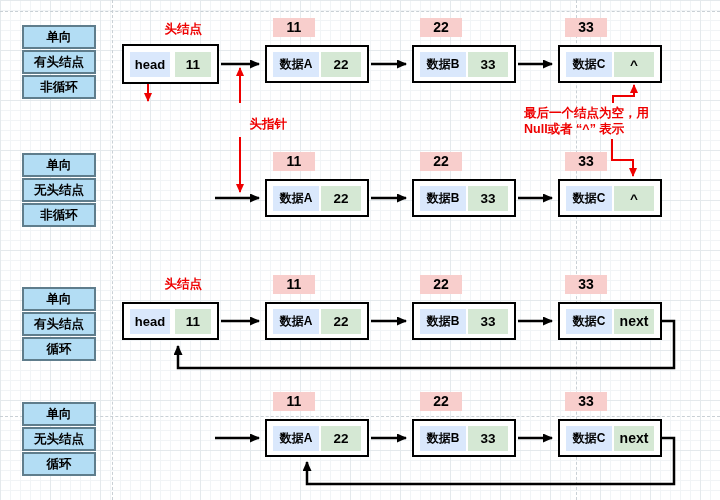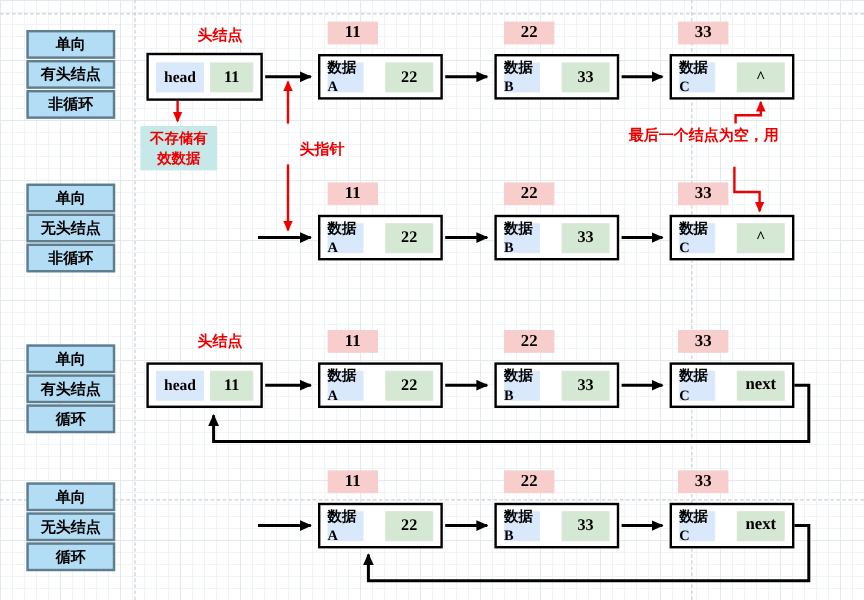--- a/index.html
+++ b/index.html
@@ -4,34 +4,34 @@
 <style>
   html,body{margin:0;padding:0;}
   .canvas{
     position:relative;width:720px;height:500px;overflow:hidden;background:#ffffff;
     background-image:
       linear-gradient(to right,#e4e9ec 1px,transparent 1px),
       linear-gradient(to bottom,#e4e9ec 1px,transparent 1px),
       linear-gradient(to right,#f1f4f6 1px,transparent 1px),
       linear-gradient(to bottom,#f1f4f6 1px,transparent 1px);
     background-size:50px 50px,50px 50px,10px 10px,10px 10px;
-    font-family:Liberation Serif, serif;
+    font-family:Liberation Sans, sans-serif;
   }
   .vdash{position:absolute;top:0;bottom:0;width:0;border-left:1px dashed #c9d0d5;}
   .hdash{position:absolute;left:0;right:0;height:0;border-top:1px dashed #c9d0d5;}
   .side-box{
     position:absolute;width:70px;height:20px;background:#b3ddf4;border:2px solid #5f7d8c;
     font-size:12.5px;font-weight:bold;color:#000;text-align:center;line-height:20px;
   }
   .node{
     position:absolute;background:#fff;border:2.5px solid #000;
     display:flex;align-items:center;justify-content:space-between;padding:0 6px;box-sizing:border-box;
   }
   .cell{display:flex;align-items:center;justify-content:center;height:25px;font-weight:bold;color:#000;}
-  .cell.data{background:#dae8fc;width:30px;font-size:12px;}
+  .cell.data{background:#dae8fc;width:46px;font-size:12px;}
   .cell.next{background:#d5e8d4;width:40px;font-size:13.5px;}
   .head-node .cell.data{width:40px;font-size:13px;}
   .head-node .cell.next{width:36px;}
   .addr{
     position:absolute;width:42px;height:19px;background:#f8cecc;color:#000;
     font-size:14px;font-weight:bold;text-align:center;line-height:19px;
   }
   .red-caption{position:absolute;color:#ee0000;font-weight:bold;font-size:12.5px;text-align:right;}
   .note-box{
     position:absolute;left:117px;top:105px;width:64px;height:37px;background:#c7e8e8;
@@ -71,29 +71,26 @@
   </div>
   <div class="node" style="left:412px;top:45px;width:104px;height:38px">
     <span class="cell data">数据B</span>
     <span class="cell next">33</span>
   </div>
   <div class="node" style="left:558px;top:45px;width:104px;height:38px">
     <span class="cell data">数据C</span>
     <span class="cell next">^</span>
   </div>
 
-  <div class="note-box">
-    <div>不存储有</div>
-    <div>效数据</div>
-  </div>
 
   <div class="red-caption" style="left:231px;top:116px;width:56px">头指针</div>
 
   <div class="null-note">
     <div>最后一个结点为空，用</div>
+    <div>Null或者 “^” 表示</div>
   </div>
 
   <div class="side-box" style="left:22px;top:153px">单向</div>
   <div class="side-box" style="left:22px;top:178px">无头结点</div>
   <div class="side-box" style="left:22px;top:203px">非循环</div>
 
   <div class="addr" style="left:273px;top:152px">11</div>
   <div class="addr" style="left:420px;top:152px">22</div>
   <div class="addr" style="left:565px;top:152px">33</div>
 

